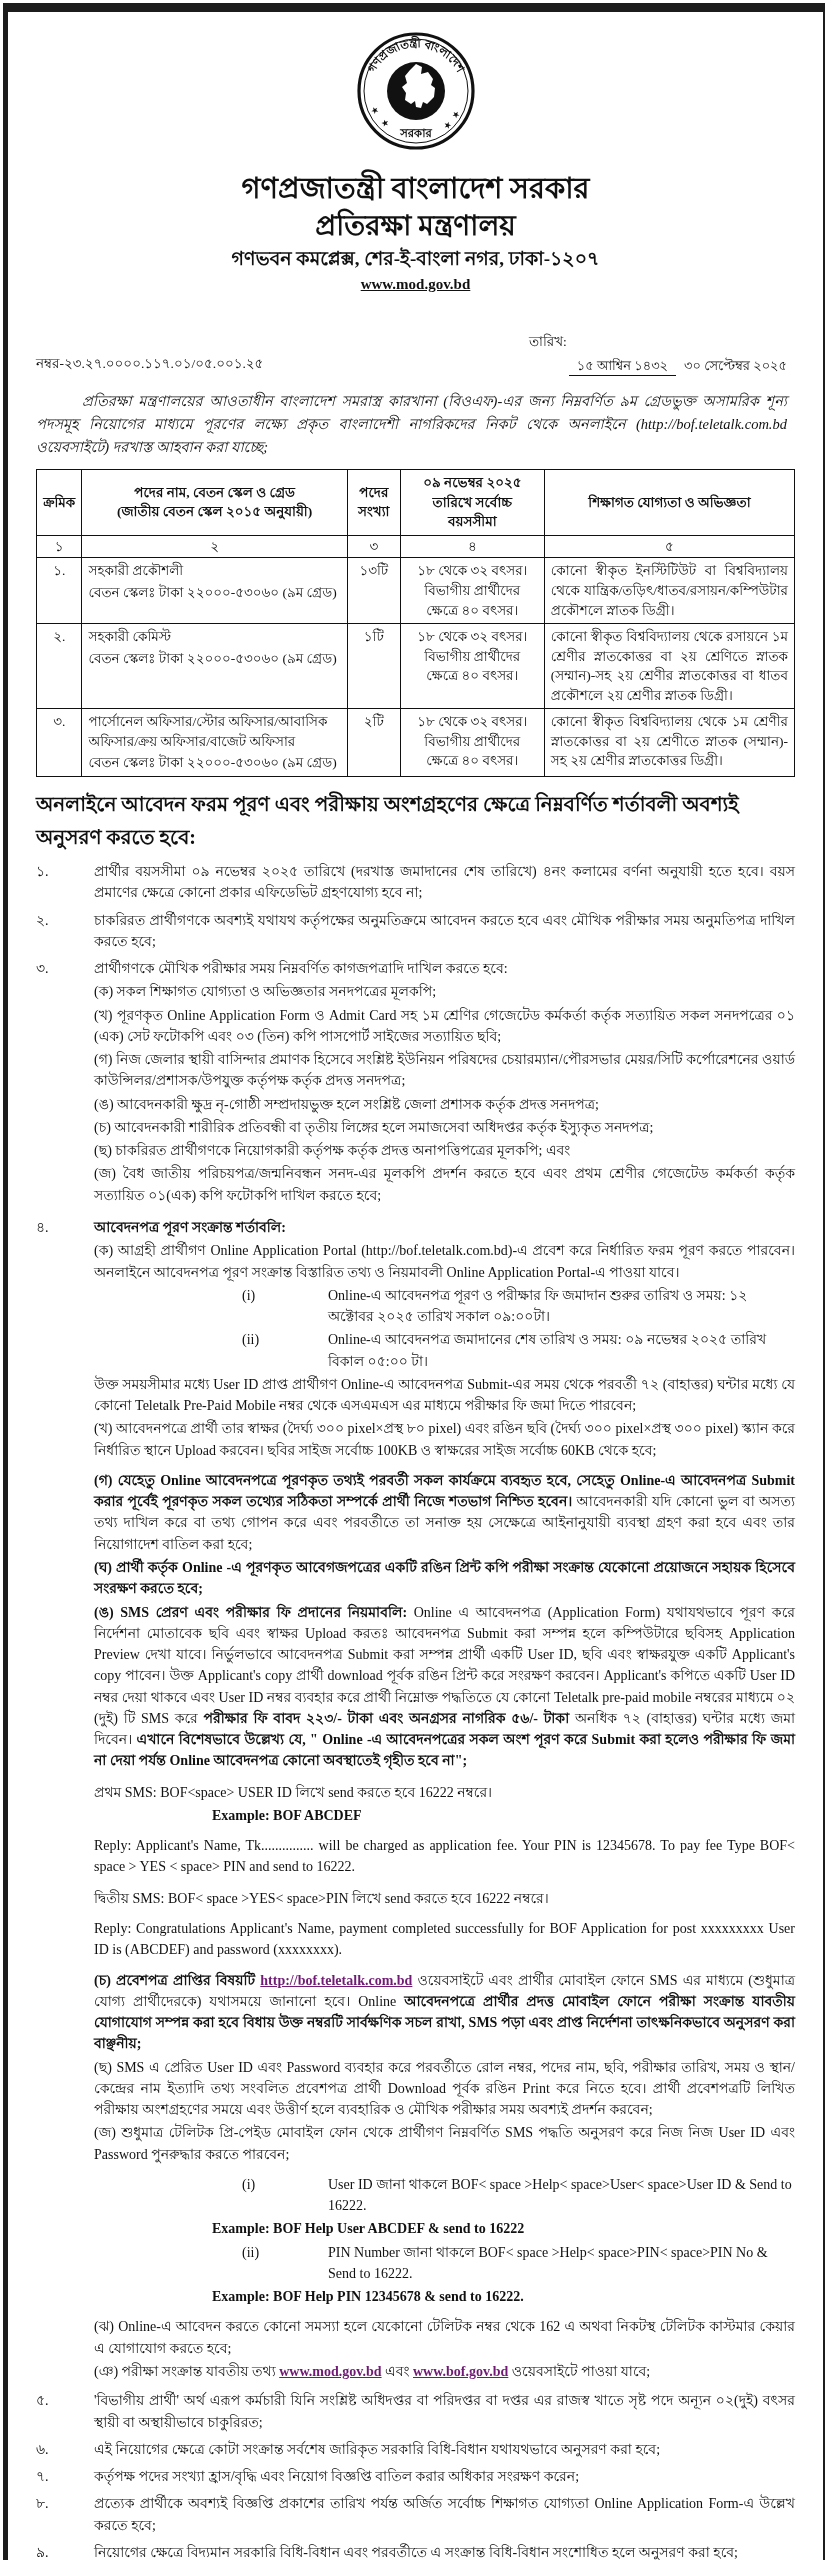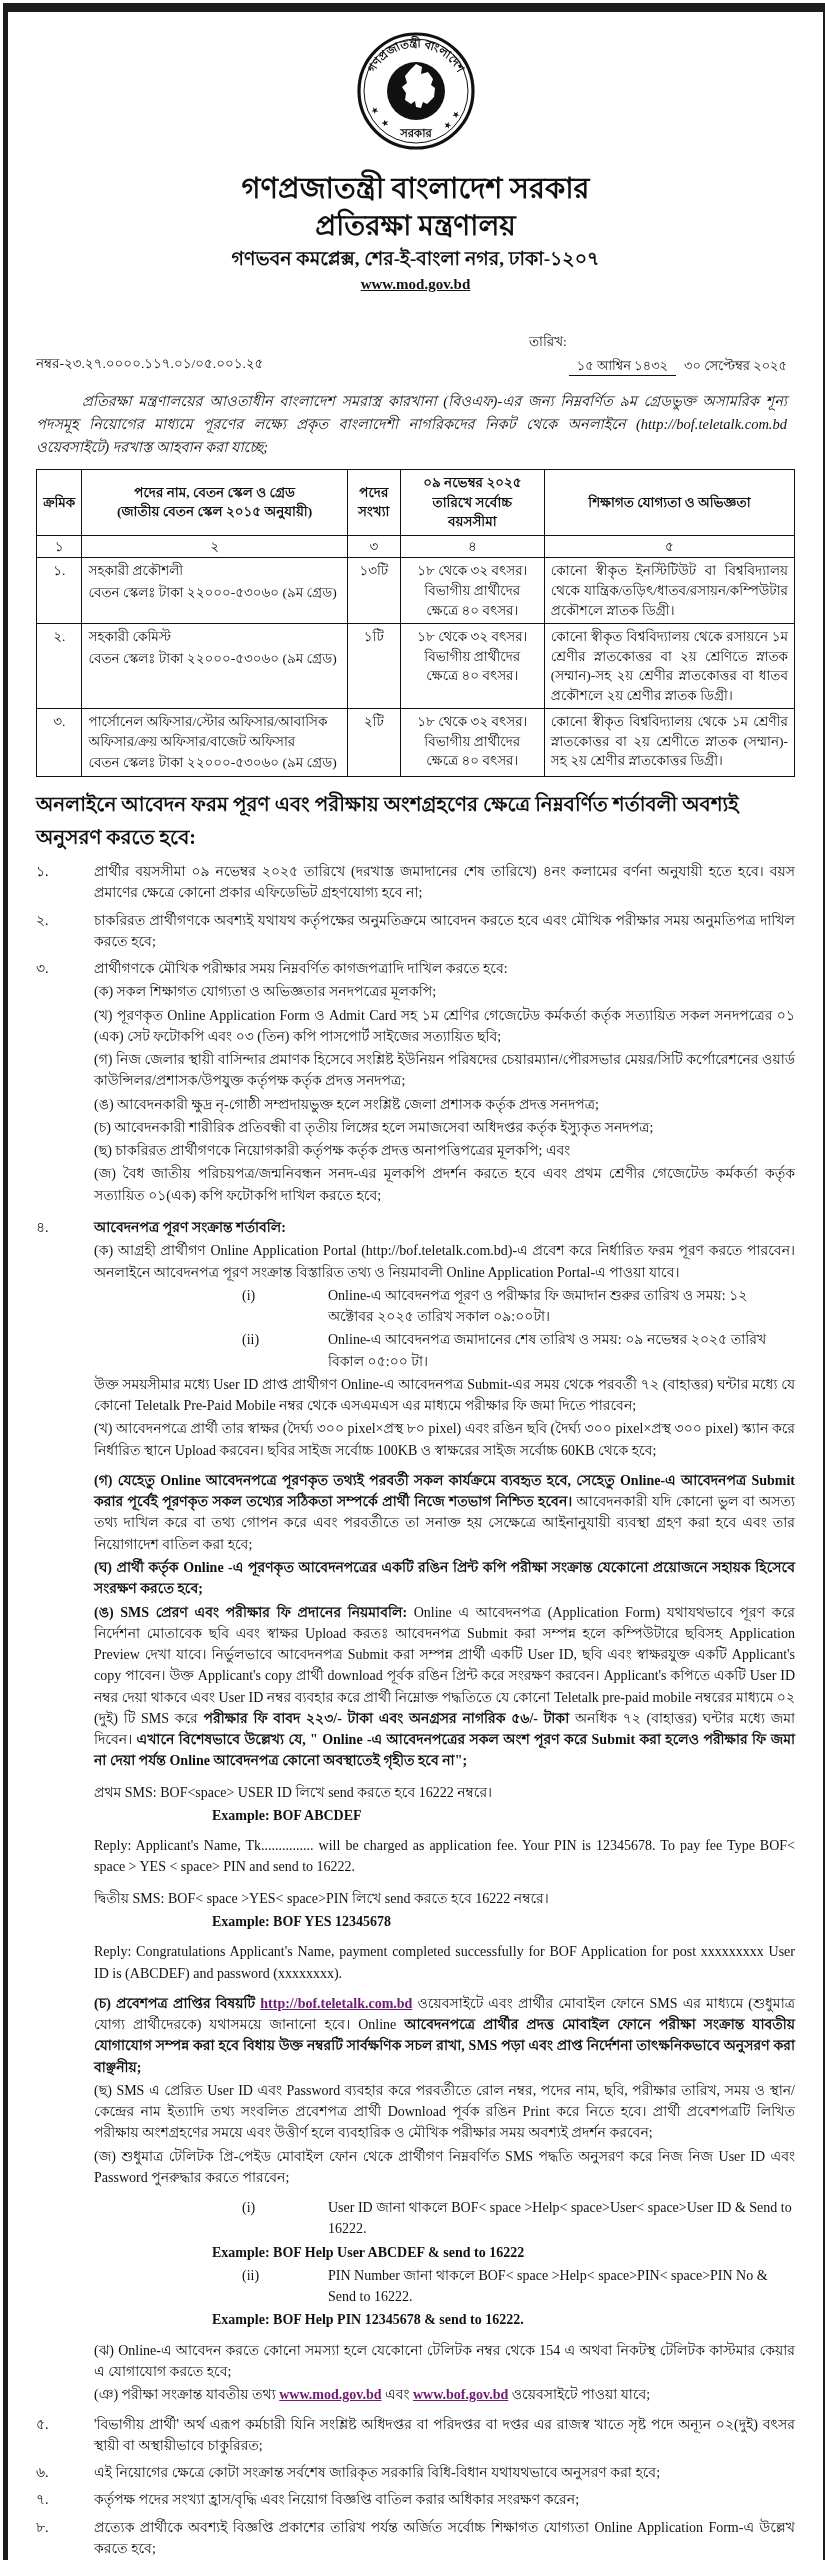--- a/index.html
+++ b/index.html
@@ -192,50 +192,49 @@
       </p>
       <p class="roman">
         <span class="rlabel">(ii)</span>
         <span>Online-এ আবেদনপত্র জমাদানের শেষ তারিখ ও সময়: ০৯ নভেম্বর ২০২৫ তারিখ বিকাল ০৫:০০ টা।</span>
       </p>
       <p>উক্ত সময়সীমার মধ্যে User ID প্রাপ্ত প্রার্থীগণ Online-এ আবেদনপত্র Submit-এর সময় থেকে পরবর্তী ৭২ (বাহাত্তর) ঘন্টার মধ্যে যে কোনো Teletalk Pre-Paid Mobile নম্বর থেকে এসএমএস এর মাধ্যমে পরীক্ষার ফি জমা দিতে পারবেন;</p>
       <p>(খ) আবেদনপত্রে প্রার্থী তার স্বাক্ষর (দৈর্ঘ্য ৩০০ pixel×প্রস্থ ৮০ pixel) এবং রঙিন ছবি (দৈর্ঘ্য ৩০০ pixel×প্রস্থ ৩০০ pixel) স্ক্যান করে নির্ধারিত স্থানে Upload করবেন। ছবির সাইজ সর্বোচ্চ 100KB ও স্বাক্ষরের সাইজ সর্বোচ্চ 60KB থেকে হবে;</p>
       <p class="gap">
         <b>(গ) যেহেতু Online আবেদনপত্রে পূরণকৃত তথ্যই পরবর্তী সকল কার্যক্রমে ব্যবহৃত হবে, সেহেতু Online-এ আবেদনপত্র Submit করার পূর্বেই পূরণকৃত সকল তথ্যের সঠিকতা সম্পর্কে প্রার্থী নিজে শতভাগ নিশ্চিত হবেন।</b><span> আবেদনকারী যদি কোনো ভুল বা অসত্য তথ্য দাখিল করে বা তথ্য গোপন করে এবং পরবর্তীতে তা সনাক্ত হয় সেক্ষেত্রে আইনানুযায়ী ব্যবস্থা গ্রহণ করা হবে এবং তার নিয়োগাদেশ বাতিল করা হবে;</span>
       </p>
-      <p class="b">(ঘ) প্রার্থী কর্তৃক Online -এ পূরণকৃত আবেদনপত্রের একটি রঙিন প্রিন্ট কপি পরীক্ষা সংক্রান্ত যেকোনো প্রয়োজনে সহায়ক হিসেবে সংরক্ষণ করতে হবে;</p>
+      <p class="b">(ঘ) প্রার্থী কর্তৃক Online -এ পূরণকৃত আবেগজপত্রের একটি রঙিন প্রিন্ট কপি পরীক্ষা সংক্রান্ত যেকোনো প্রয়োজনে সহায়ক হিসেবে সংরক্ষণ করতে হবে;</p>
       <p>
         <b>(ঙ) SMS প্রেরণ এবং পরীক্ষার ফি প্রদানের নিয়মাবলি:</b><span> Online এ আবেদনপত্র (Application Form) যথাযথভাবে পূরণ করে নির্দেশনা মোতাবেক ছবি এবং স্বাক্ষর Upload করতঃ আবেদনপত্র Submit করা সম্পন্ন হলে কম্পিউটারে ছবিসহ Application Preview দেখা যাবে। নির্ভুলভাবে আবেদনপত্র Submit করা সম্পন্ন প্রার্থী একটি User ID, ছবি এবং স্বাক্ষরযুক্ত একটি Applicant's copy পাবেন। উক্ত Applicant's copy প্রার্থী download পূর্বক রঙিন প্রিন্ট করে সংরক্ষণ করবেন। Applicant's কপিতে একটি User ID নম্বর দেয়া থাকবে এবং User ID নম্বর ব্যবহার করে প্রার্থী নিম্নোক্ত পদ্ধতিতে যে কোনো Teletalk pre-paid mobile নম্বরের মাধ্যমে ০২ (দুই) টি SMS করে</span><b> পরীক্ষার ফি বাবদ ২২৩/- টাকা এবং অনগ্রসর নাগরিক ৫৬/- টাকা</b><span> অনধিক ৭২ (বাহাত্তর) ঘন্টার মধ্যে জমা দিবেন। </span><b>এখানে বিশেষভাবে উল্লেখ্য যে, " Online -এ আবেদনপত্রের সকল অংশ পূরণ করে Submit করা হলেও পরীক্ষার ফি জমা না দেয়া পর্যন্ত Online আবেদনপত্র কোনো অবস্থাতেই গৃহীত হবে না";</b>
       </p>
       <p class="smsline">
         <span>প্রথম SMS:</span><span> BOF&lt;space&gt; USER ID লিখে send করতে হবে 16222 নম্বরে।</span>
       </p>
       <p class="example">Example: BOF ABCDEF</p>
       <p class="reply">Reply: Applicant's Name, Tk............... will be charged as application fee. Your PIN is 12345678. To pay fee Type BOF&lt; space &gt; YES &lt; space&gt; PIN and send to 16222.</p>
       <p class="smsline">
         <span>দ্বিতীয় SMS:</span><span> BOF&lt; space &gt;YES&lt; space&gt;PIN লিখে send করতে হবে 16222 নম্বরে।</span>
       </p>
-      <p class="example">Example: BOF YES 12345678</p>
       <p class="reply">Reply: Congratulations Applicant's Name, payment completed successfully for BOF Application for post xxxxxxxxx User ID is (ABCDEF) and password (xxxxxxxx).</p>
       <p class="gap">
         <b>(চ) প্রবেশপত্র প্রাপ্তির বিষয়টি </b><a href="#" class="doclink">http://bof.teletalk.com.bd</a><span> ওয়েবসাইটে এবং প্রার্থীর মোবাইল ফোনে SMS এর মাধ্যমে (শুধুমাত্র যোগ্য প্রার্থীদেরকে) যথাসময়ে জানানো হবে। Online </span><b>আবেদনপত্রে প্রার্থীর প্রদত্ত মোবাইল ফোনে পরীক্ষা সংক্রান্ত যাবতীয় যোগাযোগ সম্পন্ন করা হবে বিধায় উক্ত নম্বরটি সার্বক্ষণিক সচল রাখা, SMS পড়া এবং প্রাপ্ত নির্দেশনা তাৎক্ষনিকভাবে অনুসরণ করা বাঞ্ছনীয়;</b>
       </p>
       <p>(ছ) SMS এ প্রেরিত User ID এবং Password ব্যবহার করে পরবর্তীতে রোল নম্বর, পদের নাম, ছবি, পরীক্ষার তারিখ, সময় ও স্থান/কেন্দ্রের নাম ইত্যাদি তথ্য সংবলিত প্রবেশপত্র প্রার্থী Download পূর্বক রঙিন Print করে নিতে হবে। প্রার্থী প্রবেশপত্রটি লিখিত পরীক্ষায় অংশগ্রহণের সময়ে এবং উত্তীর্ণ হলে ব্যবহারিক ও মৌখিক পরীক্ষার সময় অবশ্যই প্রদর্শন করবেন;</p>
       <p>(জ) শুধুমাত্র টেলিটক প্রি-পেইড মোবাইল ফোন থেকে প্রার্থীগণ নিম্নবর্ণিত SMS পদ্ধতি অনুসরণ করে নিজ নিজ User ID এবং Password পুনরুদ্ধার করতে পারবেন;</p>
       <p class="roman gap">
         <span class="rlabel">(i)</span>
         <span>User ID জানা থাকলে BOF&lt; space &gt;Help&lt; space&gt;User&lt; space&gt;User ID &amp; Send to 16222.</span>
       </p>
       <p class="example">Example: BOF Help User ABCDEF &amp; send to 16222</p>
       <p class="roman">
         <span class="rlabel">(ii)</span>
         <span>PIN Number জানা থাকলে BOF&lt; space &gt;Help&lt; space&gt;PIN&lt; space&gt;PIN No &amp; Send to 16222.</span>
       </p>
       <p class="example">Example: BOF Help PIN 12345678 &amp; send to 16222.</p>
-      <p class="gap">(ঝ) Online-এ আবেদন করতে কোনো সমস্যা হলে যেকোনো টেলিটক নম্বর থেকে 154 এ অথবা নিকটস্থ টেলিটক কাস্টমার কেয়ার এ যোগাযোগ করতে হবে;</p>
+      <p class="gap">(ঝ) Online-এ আবেদন করতে কোনো সমস্যা হলে যেকোনো টেলিটক নম্বর থেকে 162 এ অথবা নিকটস্থ টেলিটক কাস্টমার কেয়ার এ যোগাযোগ করতে হবে;</p>
       <p>
         <span>(ঞ) পরীক্ষা সংক্রান্ত যাবতীয় তথ্য </span><a href="#" class="doclink">www.mod.gov.bd</a><span> এবং </span><a href="#" class="doclink">www.bof.gov.bd</a><span> ওয়েবসাইটে পাওয়া যাবে;</span>
       </p>
     </div>
   </div>
 
   <div class="item">
     <span class="num">৫.</span>
     <div class="body">'বিভাগীয় প্রার্থী' অর্থ এরূপ কর্মচারী যিনি সংশ্লিষ্ট অধিদপ্তর বা পরিদপ্তর বা দপ্তর এর রাজস্ব খাতে সৃষ্ট পদে অন্যূন ০২(দুই) বৎসর স্থায়ী বা অস্থায়ীভাবে চাকুরিরত;</div>
   </div>

